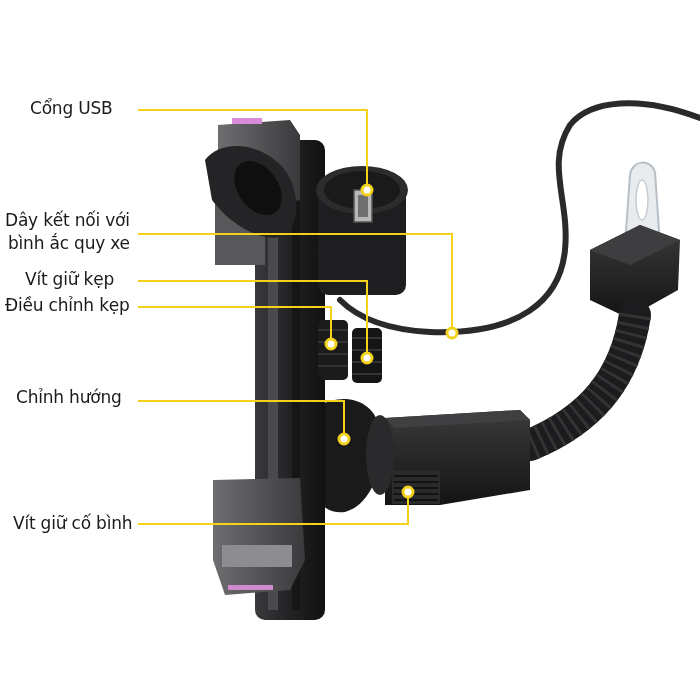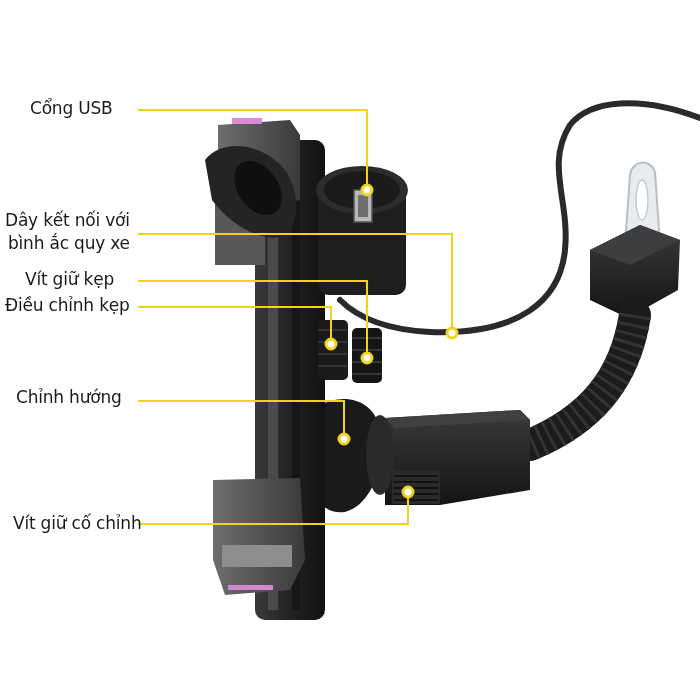--- a/index.html
+++ b/index.html
@@ -125,14 +125,14 @@
       <circle cx="408" cy="492" r="5"></circle>
     </g>
   </svg>
 
   <div class="label" style="left:30px;top:97px;">Cổng USB</div>
   <div class="label" style="left:8px;top:232px;">bình ắc quy xe</div>
   <div class="label" style="left:5px;top:209px;">Dây kết nối với</div>
   <div class="label" style="left:25px;top:268px;">Vít giữ kẹp</div>
   <div class="label" style="left:5px;top:294px;">Điều chỉnh kẹp</div>
   <div class="label" style="left:16px;top:386px;">Chỉnh hướng</div>
-  <div class="label" style="left:13px;top:512px;">Vít giữ cố chỉnh</div>
+  <div class="label" style="left:13px;top:512px;">Vít giữ cố bình</div>
 </div>
 
 </body></html>

